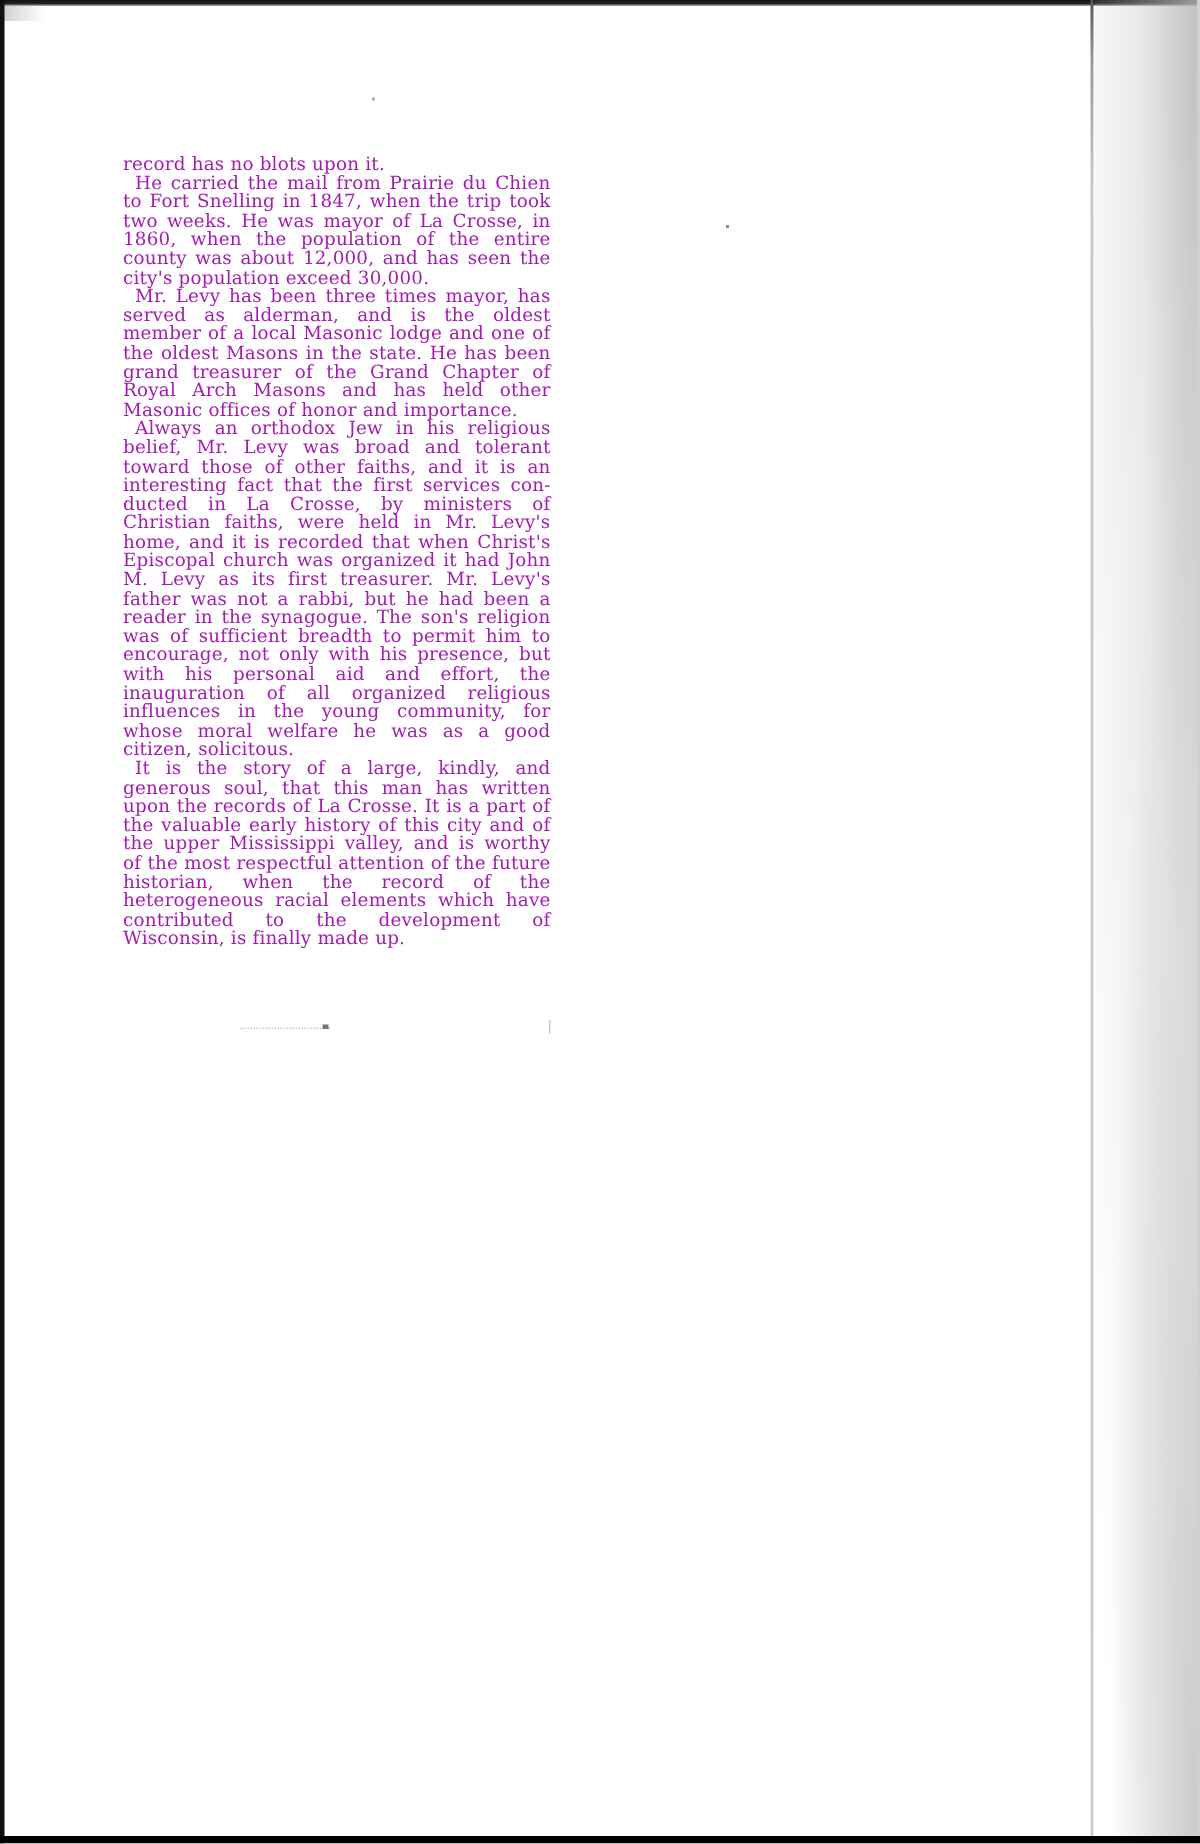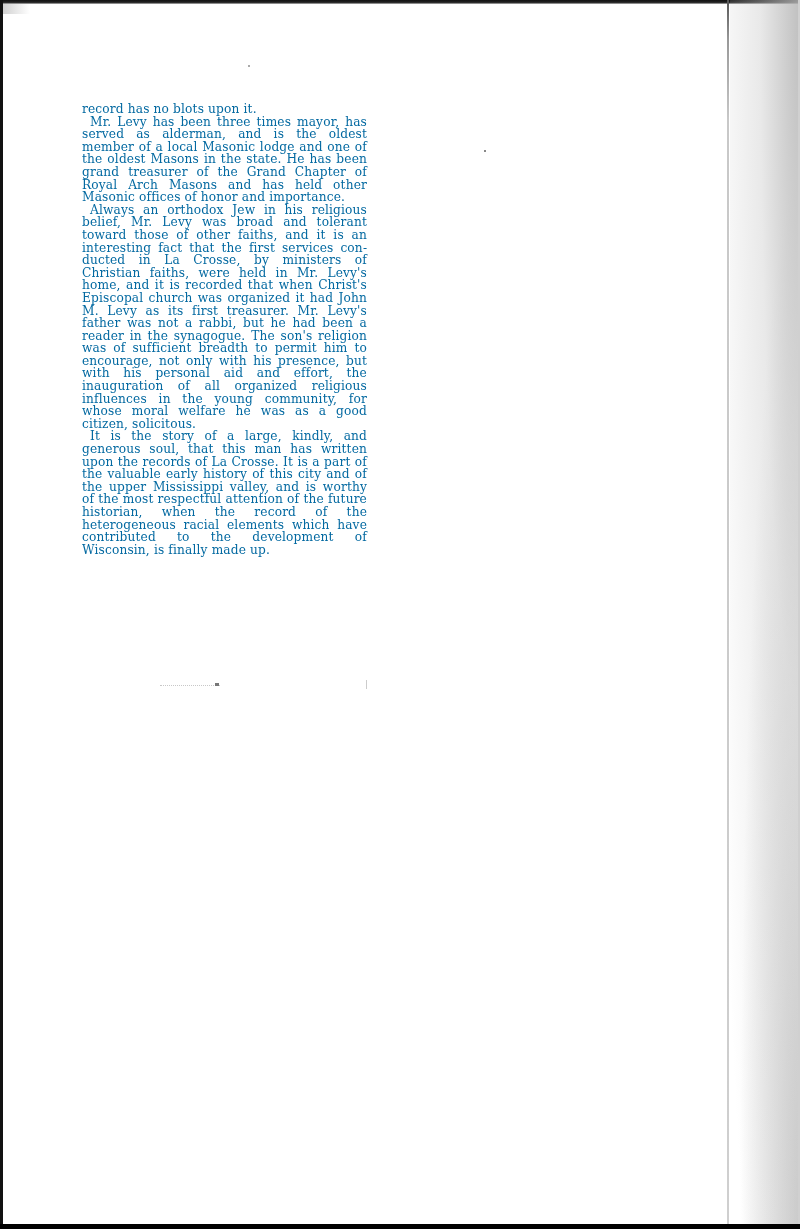--- a/index.html
+++ b/index.html
@@ -57,21 +57,21 @@
       position: absolute;
       right: 0; top: 0;
       width: 2px; height: 1229px;
       background: #d0d0d0;
     }
     .column {
       position: absolute;
       left: 82px;
       top: 103px;
       width: 285px;
-      color: #0369a1;
+      color: #a21caf;
       font-size: 12.2px;
       line-height: 12.6px;
       letter-spacing: 0.15px;
     }
     .para {
       margin: 0;
       text-align: justify;
       text-indent: 8px;
       hyphens: manual;
     }
@@ -123,20 +123,21 @@
 <div class="scan-left"></div>
 <div class="right-grain"></div>
 <div class="fold-line"></div>
 <div class="right-edge"></div>
 <div class="scan-bottom"></div>
 <div class="stray-dot"></div>
 <div class="stray-dot2"></div>
 
 <div class="column">
   <p class="para continued">record has no blots upon it.</p>
+  <p class="para">He carried the mail from Prairie du Chien to Fort Snelling in 1847, when the trip took two weeks. He was mayor of La Crosse, in 1860, when the population of the entire county was about 12,000, and has seen the city's population exceed 30,000.</p>
   <p class="para">Mr. Levy has been three times mayor, has served as alderman, and is the old­est member of a local Masonic lodge and one of the oldest Masons in the state. He has been grand treasurer of the Grand Chapter of Royal Arch Masons and has held other Masonic offices of honor and importance.</p>
   <p class="para">Always an orthodox Jew in his religious belief, Mr. Levy was broad and tolerant toward those of other faiths, and it is an interesting fact that the first services con­ducted in La Crosse, by ministers of Christian faiths, were held in Mr. Levy's home, and it is recorded that when Christ's Episcopal church was organized it had John M. Levy as its first treasurer. Mr. Levy's father was not a rabbi, but he had been a reader in the synagogue. The son's religion was of sufficient breadth to permit him to encourage, not only with his presence, but with his personal aid and effort, the inauguration of all organ­ized religious influences in the young community, for whose moral welfare he was as a good citizen, solicitous.</p>
   <p class="para">It is the story of a large, kindly, and generous soul, that this man has written upon the records of La Crosse. It is a part of the valuable early history of this city and of the upper Mississippi valley, and is worthy of the most respectful at­tention of the future historian, when the record of the heterogeneous racial ele­ments which have contributed to the de­velopment of Wisconsin, is finally made up.</p>
 </div>
 
 <div class="column-tail"></div>
 <div class="tail-mark"></div>
 <div class="stray-tick"></div>
 
 </body></html>

